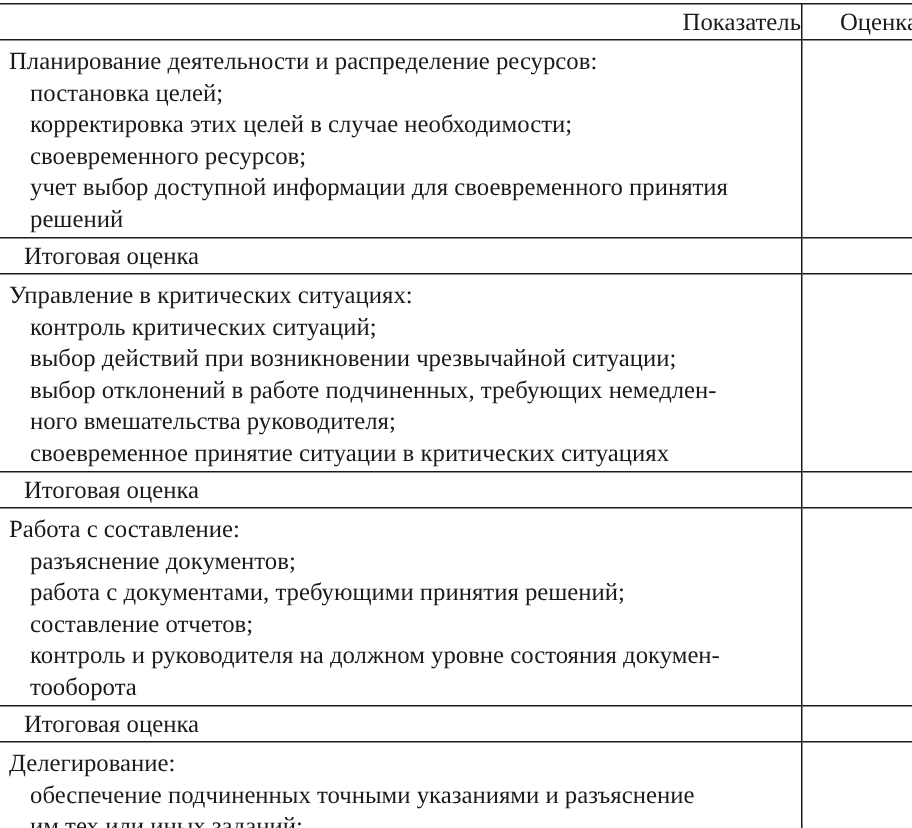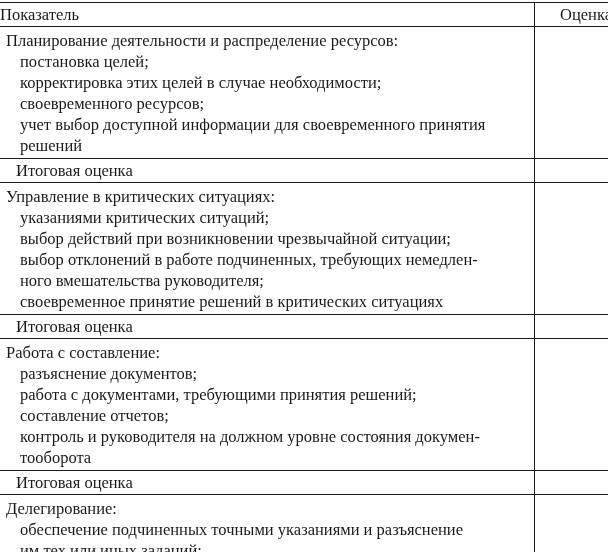--- a/index.html
+++ b/index.html
@@ -29,21 +29,21 @@
       border-bottom: 1.5px solid #1a1a1a;
       padding: 0;
       vertical-align: top;
       font-weight: normal;
     }
     .col-ind { width: 534px; border-right: 1.5px solid #1a1a1a; }
     .col-score { width: 68px; }
     .hdr th {
       height: 23px;
       line-height: 23px;
-      text-align: left;
+      text-align: right;
     }
     .hdr th.col-score { text-align: right; padding-left: 9px; }
     .block td { padding-top: 3px; padding-bottom: 2px; font-family: Liberation Serif, serif; }
     .line {
       line-height: 21px;
       white-space: nowrap;
       padding-left: 6px;
     }
     .line.item { padding-left: 20px; }
     .total td {
@@ -76,25 +76,25 @@
   <tr class="total">
     <td class="col-ind">
           <div class="line">Итоговая оценка</div>
         </td>
     <td class="col-score"></td>
   </tr>
 
   <tr class="block">
     <td class="col-ind">
       <div class="line">Управление в критических ситуациях:</div>
-      <div class="line item">указаниями критических ситуаций;</div>
+      <div class="line item">контроль критических ситуаций;</div>
       <div class="line item">выбор действий при возникновении чрезвычайной ситуации;</div>
       <div class="line item">выбор отклонений в работе подчиненных, требующих немедлен-</div>
       <div class="line item">ного вмешательства руководителя;</div>
-      <div class="line item">своевременное принятие решений в критических ситуациях</div>
+      <div class="line item">своевременное принятие ситуации в критических ситуациях</div>
     </td>
     <td class="col-score"></td>
   </tr>
   <tr class="total">
     <td class="col-ind">
           <div class="line">Итоговая оценка</div>
         </td>
     <td class="col-score"></td>
   </tr>
 

